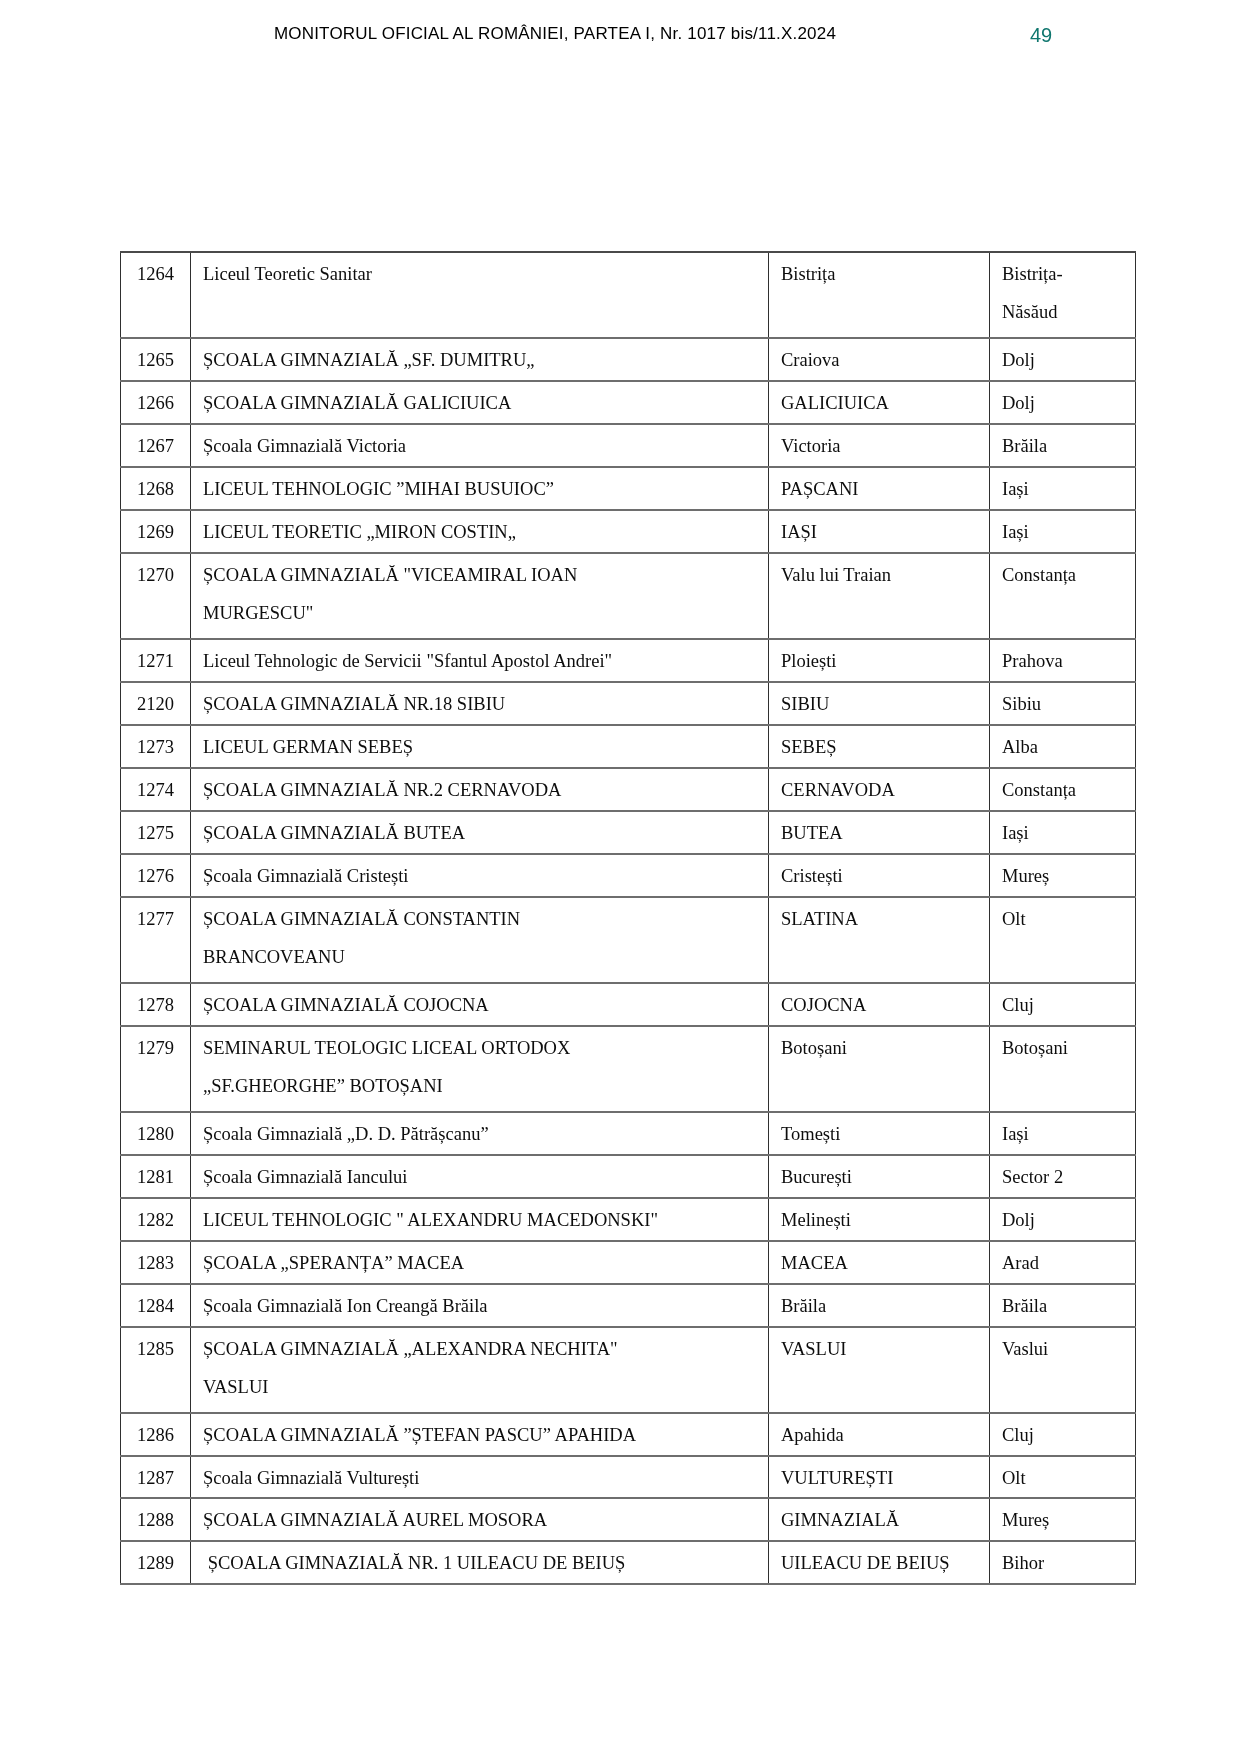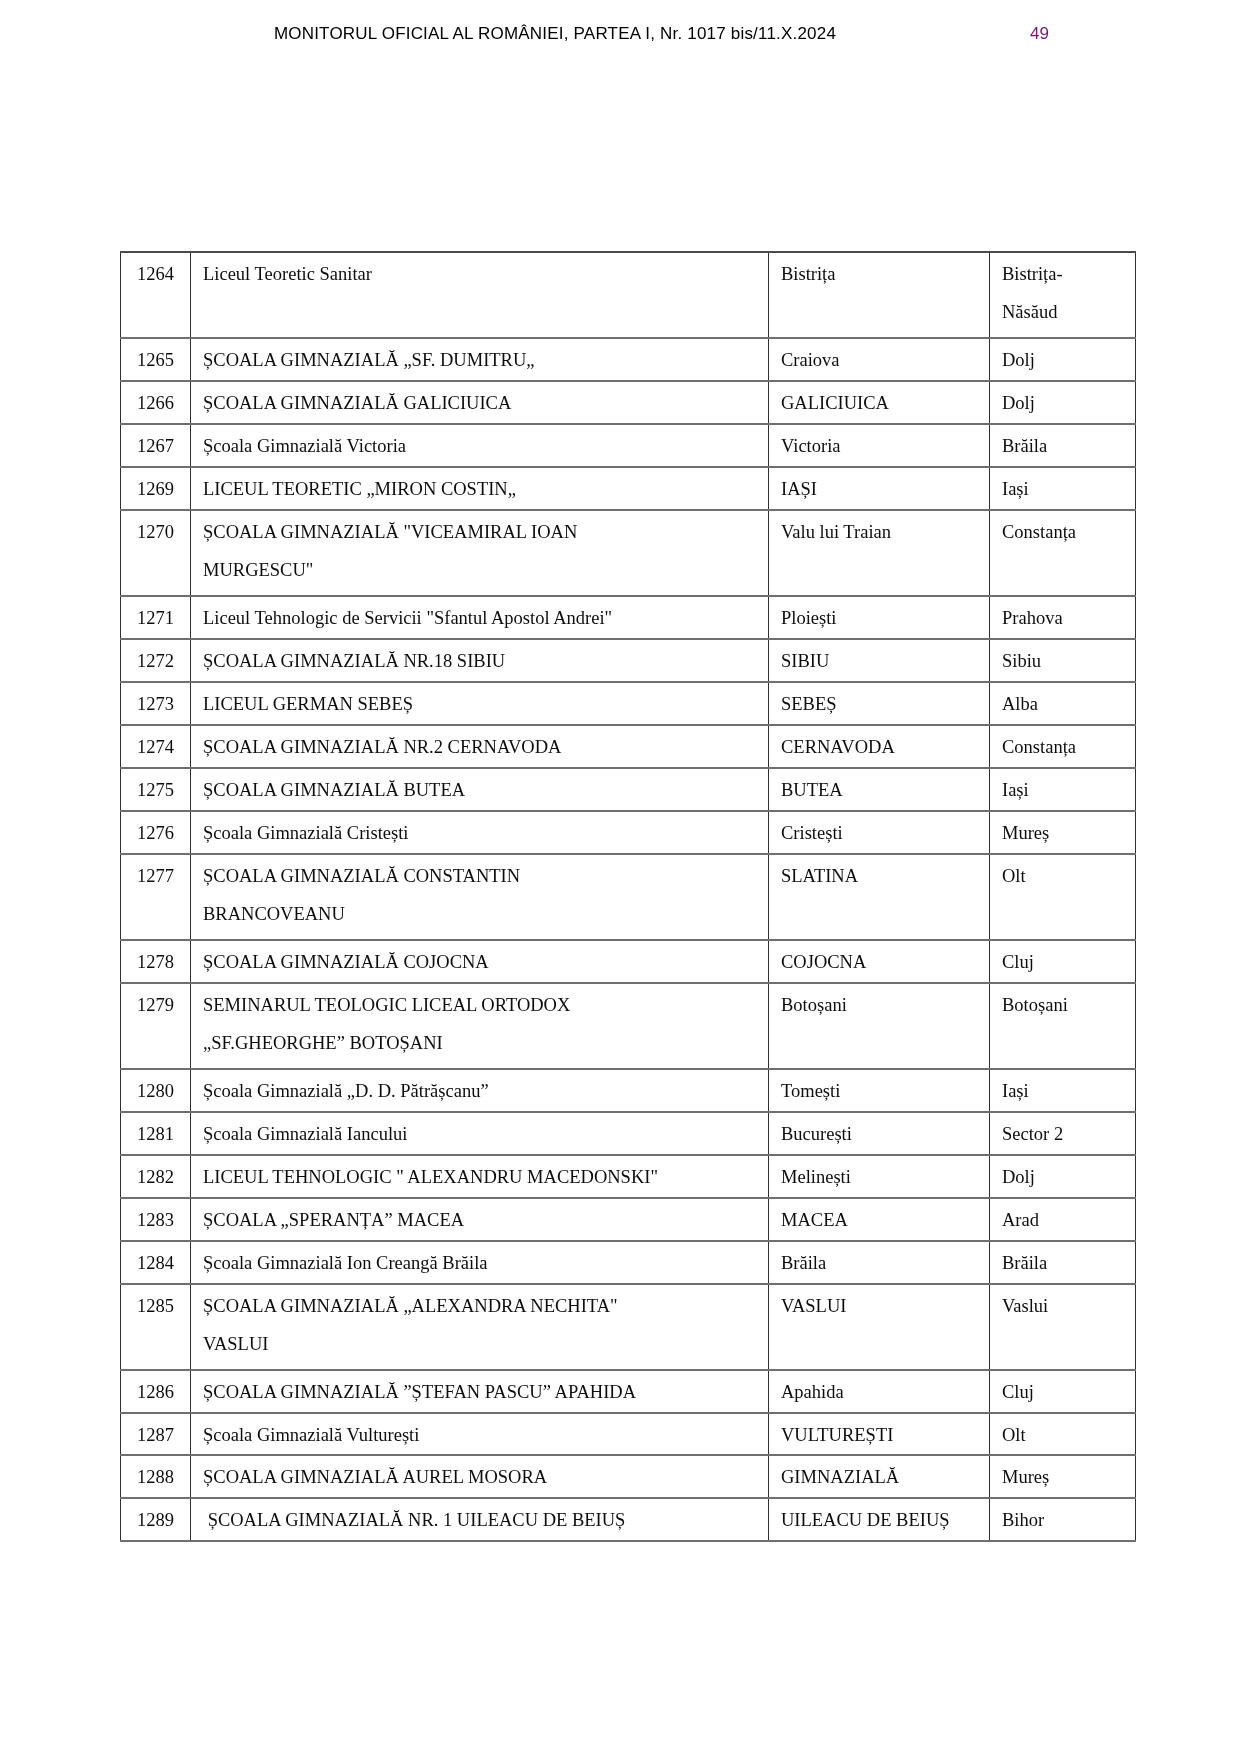--- a/index.html
+++ b/index.html
@@ -25,22 +25,22 @@
     font-size: 17px;
     letter-spacing: 0.2px;
     color: #000000;
     white-space: nowrap;
   }
   .page-number {
     position: absolute;
     top: 24px;
     left: 1030px;
     font-family: "Liberation Sans", sans-serif;
-    font-size: 17px;
-    color: #701a75;
+    font-size: 20px;
+    color: #0f766e;
   }
   table.school-table {
     position: absolute;
     left: 120px;
     top: 251px;
     width: 1015px;
     border-collapse: collapse;
     table-layout: fixed;
     font-family: "Liberation Serif", "DejaVu Serif", serif;
     font-size: 18.5px;
@@ -106,40 +106,46 @@
           <td>GALICIUICA</td>
           <td>Dolj</td>
         </tr>
         <tr style="height: 43px;">
           <td>1267</td>
           <td>Școala Gimnazială Victoria</td>
           <td>Victoria</td>
           <td>Brăila</td>
         </tr>
         <tr style="height: 43px;">
+          <td>1268</td>
+          <td>LICEUL TEHNOLOGIC ”MIHAI BUSUIOC”</td>
+          <td>PAȘCANI</td>
+          <td>Iași</td>
+        </tr>
+        <tr style="height: 43px;">
           <td>1269</td>
           <td>LICEUL TEORETIC „MIRON COSTIN„</td>
           <td>IAȘI</td>
           <td>Iași</td>
         </tr>
         <tr style="height: 86px;">
           <td>1270</td>
           <td>ȘCOALA GIMNAZIALĂ "VICEAMIRAL IOAN
 MURGESCU"</td>
           <td>Valu lui Traian</td>
           <td>Constanța</td>
         </tr>
         <tr style="height: 43px;">
           <td>1271</td>
           <td>Liceul Tehnologic de Servicii "Sfantul Apostol Andrei"</td>
           <td>Ploiești</td>
           <td>Prahova</td>
         </tr>
         <tr style="height: 43px;">
-          <td>1272</td>
+          <td>2120</td>
           <td>ȘCOALA GIMNAZIALĂ NR.18 SIBIU</td>
           <td>SIBIU</td>
           <td>Sibiu</td>
         </tr>
         <tr style="height: 43px;">
           <td>1273</td>
           <td>LICEUL GERMAN SEBEȘ</td>
           <td>SEBEȘ</td>
           <td>Alba</td>
         </tr>

